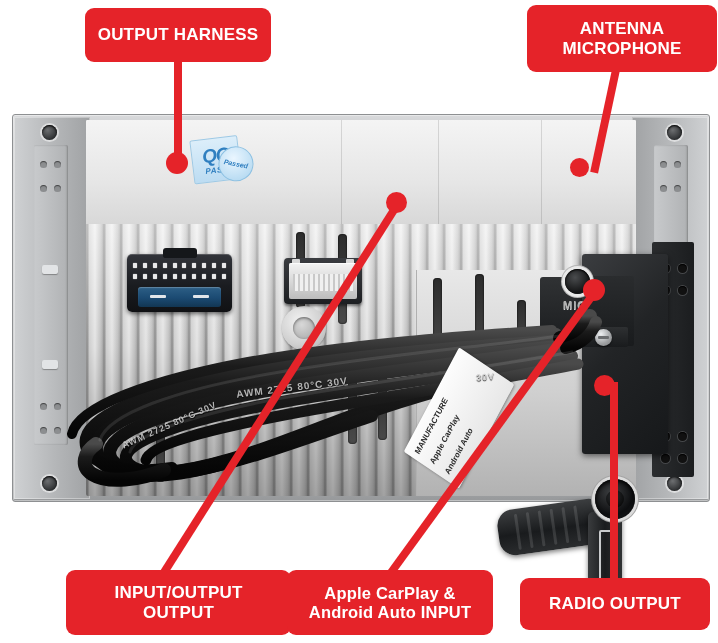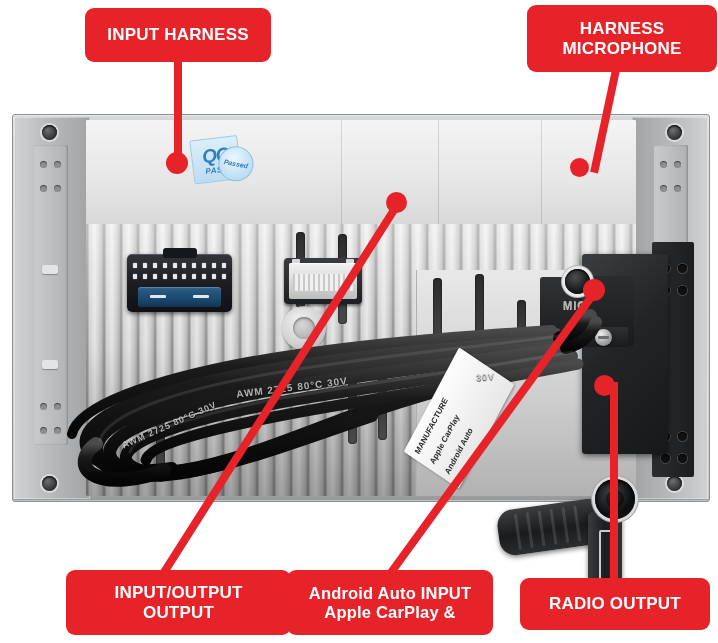--- a/index.html
+++ b/index.html
@@ -506,41 +506,41 @@
   <div class="cable-text" style="left:118px;top:420px;transform:rotate(-24deg);font-size:9px;">AWM 2725 80°C 30V</div>
   <div class="cable-text" style="left:476px;top:372px;transform:rotate(-5deg);font-size:9px;">30V</div>
 
   <div class="wire-label">
     <span style="top:8px;">MANUFACTURE</span>
     <span style="top:26px;">Apple CarPlay</span>
     <span style="top:44px;">Android Auto</span>
   </div>
 
   <div class="callout" id="callout-power">
-    <span>INPUT HARNESS</span>
+    <span>OUTPUT HARNESS</span>
   </div>
 
   <div class="callout" id="callout-mic">
     <div style="width:100%">
-      <span>HARNESS</span>
+      <span>ANTENNA</span>
       <span>MICROPHONE</span>
     </div>
   </div>
 
   <div class="callout" id="callout-io">
     <div style="width:100%">
       <span>INPUT/OUTPUT</span>
       <span>OUTPUT</span>
     </div>
   </div>
 
   <div class="callout" id="callout-carplay">
     <div style="width:100%">
+      <span>Apple CarPlay &amp;</span>
       <span>Android Auto INPUT</span>
-      <span>Apple CarPlay &amp;</span>
     </div>
   </div>
 
   <div class="callout" id="callout-antenna">
     <span>RADIO OUTPUT</span>
   </div>
 
 </div>
 
 </body></html>

